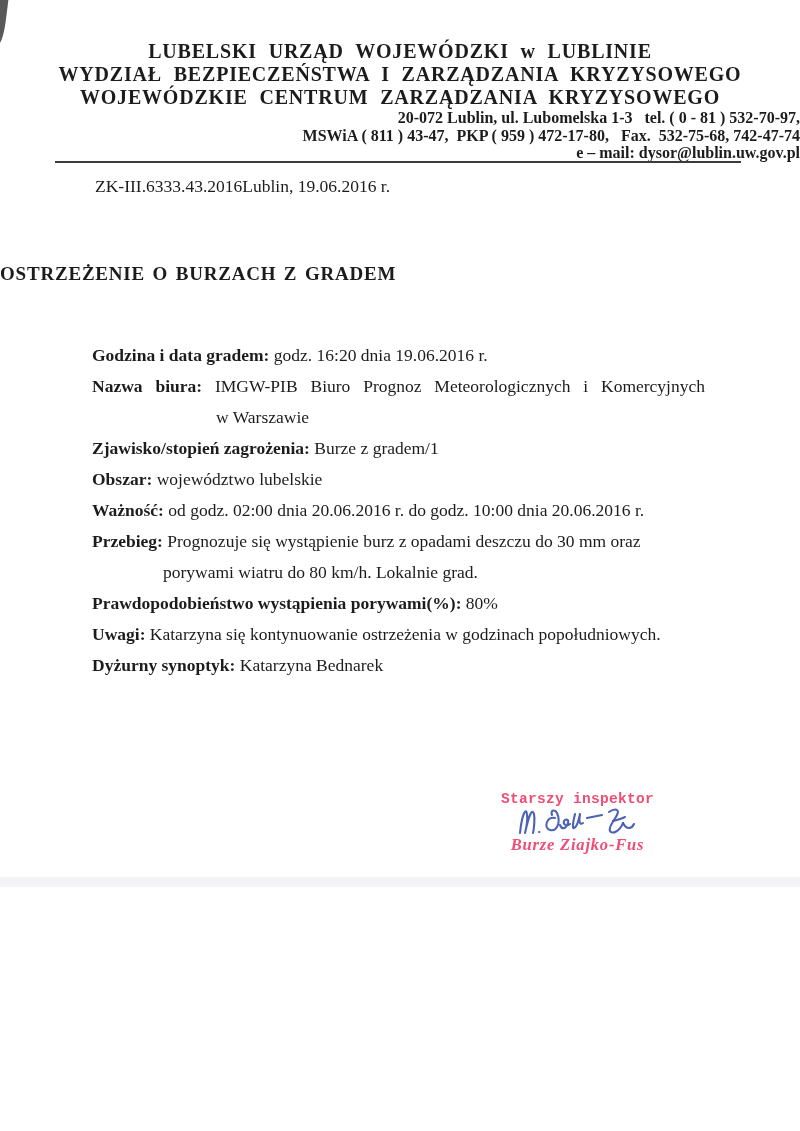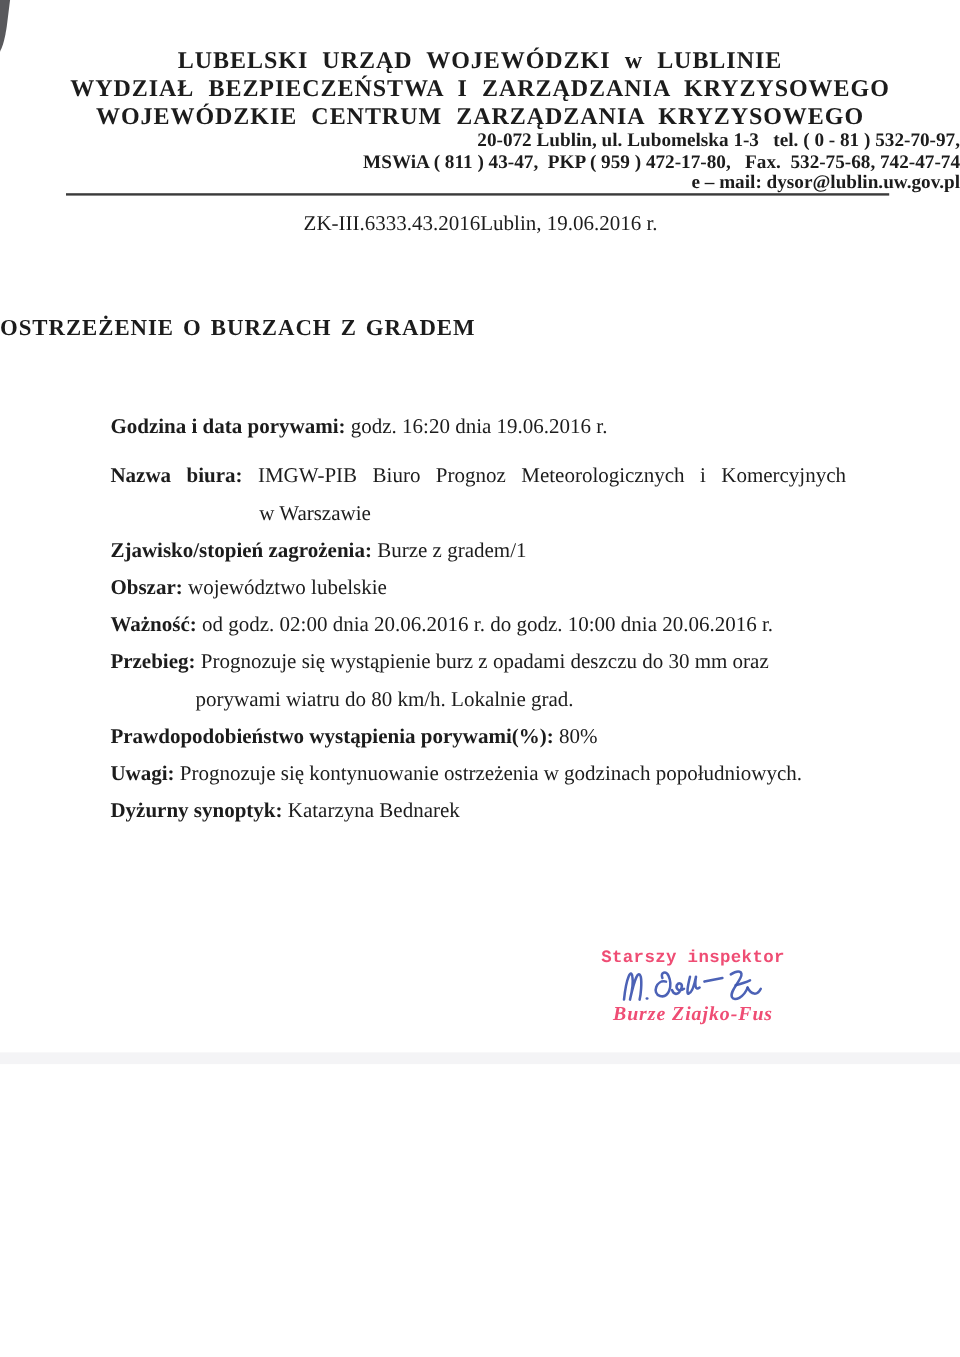--- a/index.html
+++ b/index.html
@@ -59,21 +59,21 @@
     position: absolute;
     top: 161px; left: 55px;
     width: 686px; height: 2px;
     background: #3b3b3b;
   }
   
   .ref-row {
     position: absolute;
     top: 176px; left: 95px; right: 94px;
     display: flex;
-    justify-content: center;
+    justify-content: flex-start;
     font-size: 17.5px;
   }
   
   .doc-title {
     position: absolute;
     top: 263px; left: 0; right: 0;
     text-align: left;
     font-size: 19px;
     font-weight: 700;
     letter-spacing: 0.8px;
@@ -89,21 +89,21 @@
   }
   .row { white-space: nowrap; }
   .row .lbl { font-weight: 700; }
   .row.justify {
     white-space: normal;
     text-align: justify;
     text-align-last: justify;
   }
   .row.indent-124 { padding-left: 124px; }
   .row.indent-71 { padding-left: 71px; }
-  .row.row-nazwa { margin-top: 10px; }
+  .row.row-nazwa { }
   
   .signature-block {
     position: absolute;
     top: 791px; left: 500px;
     width: 155px;
     text-align: center;
   }
   .stamp-title {
     font-family: Liberation Mono, monospace;
     font-weight: 700;
@@ -154,21 +154,21 @@
   <div class="ref-row">
     <span>ZK-III.6333.43.2016</span>
     <span>Lublin, 19.06.2016 r.</span>
   </div>
 
   <h1 class="doc-title">OSTRZEŻENIE O BURZACH Z GRADEM</h1>
 
   <main class="body">
 
     <div class="row">
-      <span class="lbl">Godzina i data porywami:</span>
+      <span class="lbl">Godzina i data gradem:</span>
       <span class="val">godz. 16:20 dnia 19.06.2016 r.</span>
     </div>
 
     <div class="row justify row-nazwa">
       <span class="lbl">Nazwa biura:</span>
       <span class="val">IMGW-PIB Biuro Prognoz Meteorologicznych i Komercyjnych</span>
     </div>
     <div class="row indent-124">w Warszawie</div>
 
     <div class="row">
@@ -192,21 +192,21 @@
     </div>
     <div class="row indent-71">porywami wiatru do 80 km/h. Lokalnie grad.</div>
 
     <div class="row">
       <span class="lbl">Prawdopodobieństwo wystąpienia porywami(%):</span>
       <span class="val">80%</span>
     </div>
 
     <div class="row">
       <span class="lbl">Uwagi:</span>
-      <span class="val">Prognozuje się kontynuowanie ostrzeżenia w godzinach popołudniowych.</span>
+      <span class="val">Katarzyna się kontynuowanie ostrzeżenia w godzinach popołudniowych.</span>
     </div>
 
     <div class="row">
       <span class="lbl">Dyżurny synoptyk:</span>
       <span class="val">Katarzyna Bednarek</span>
     </div>
 
   </main>
 
   <div class="signature-block">

